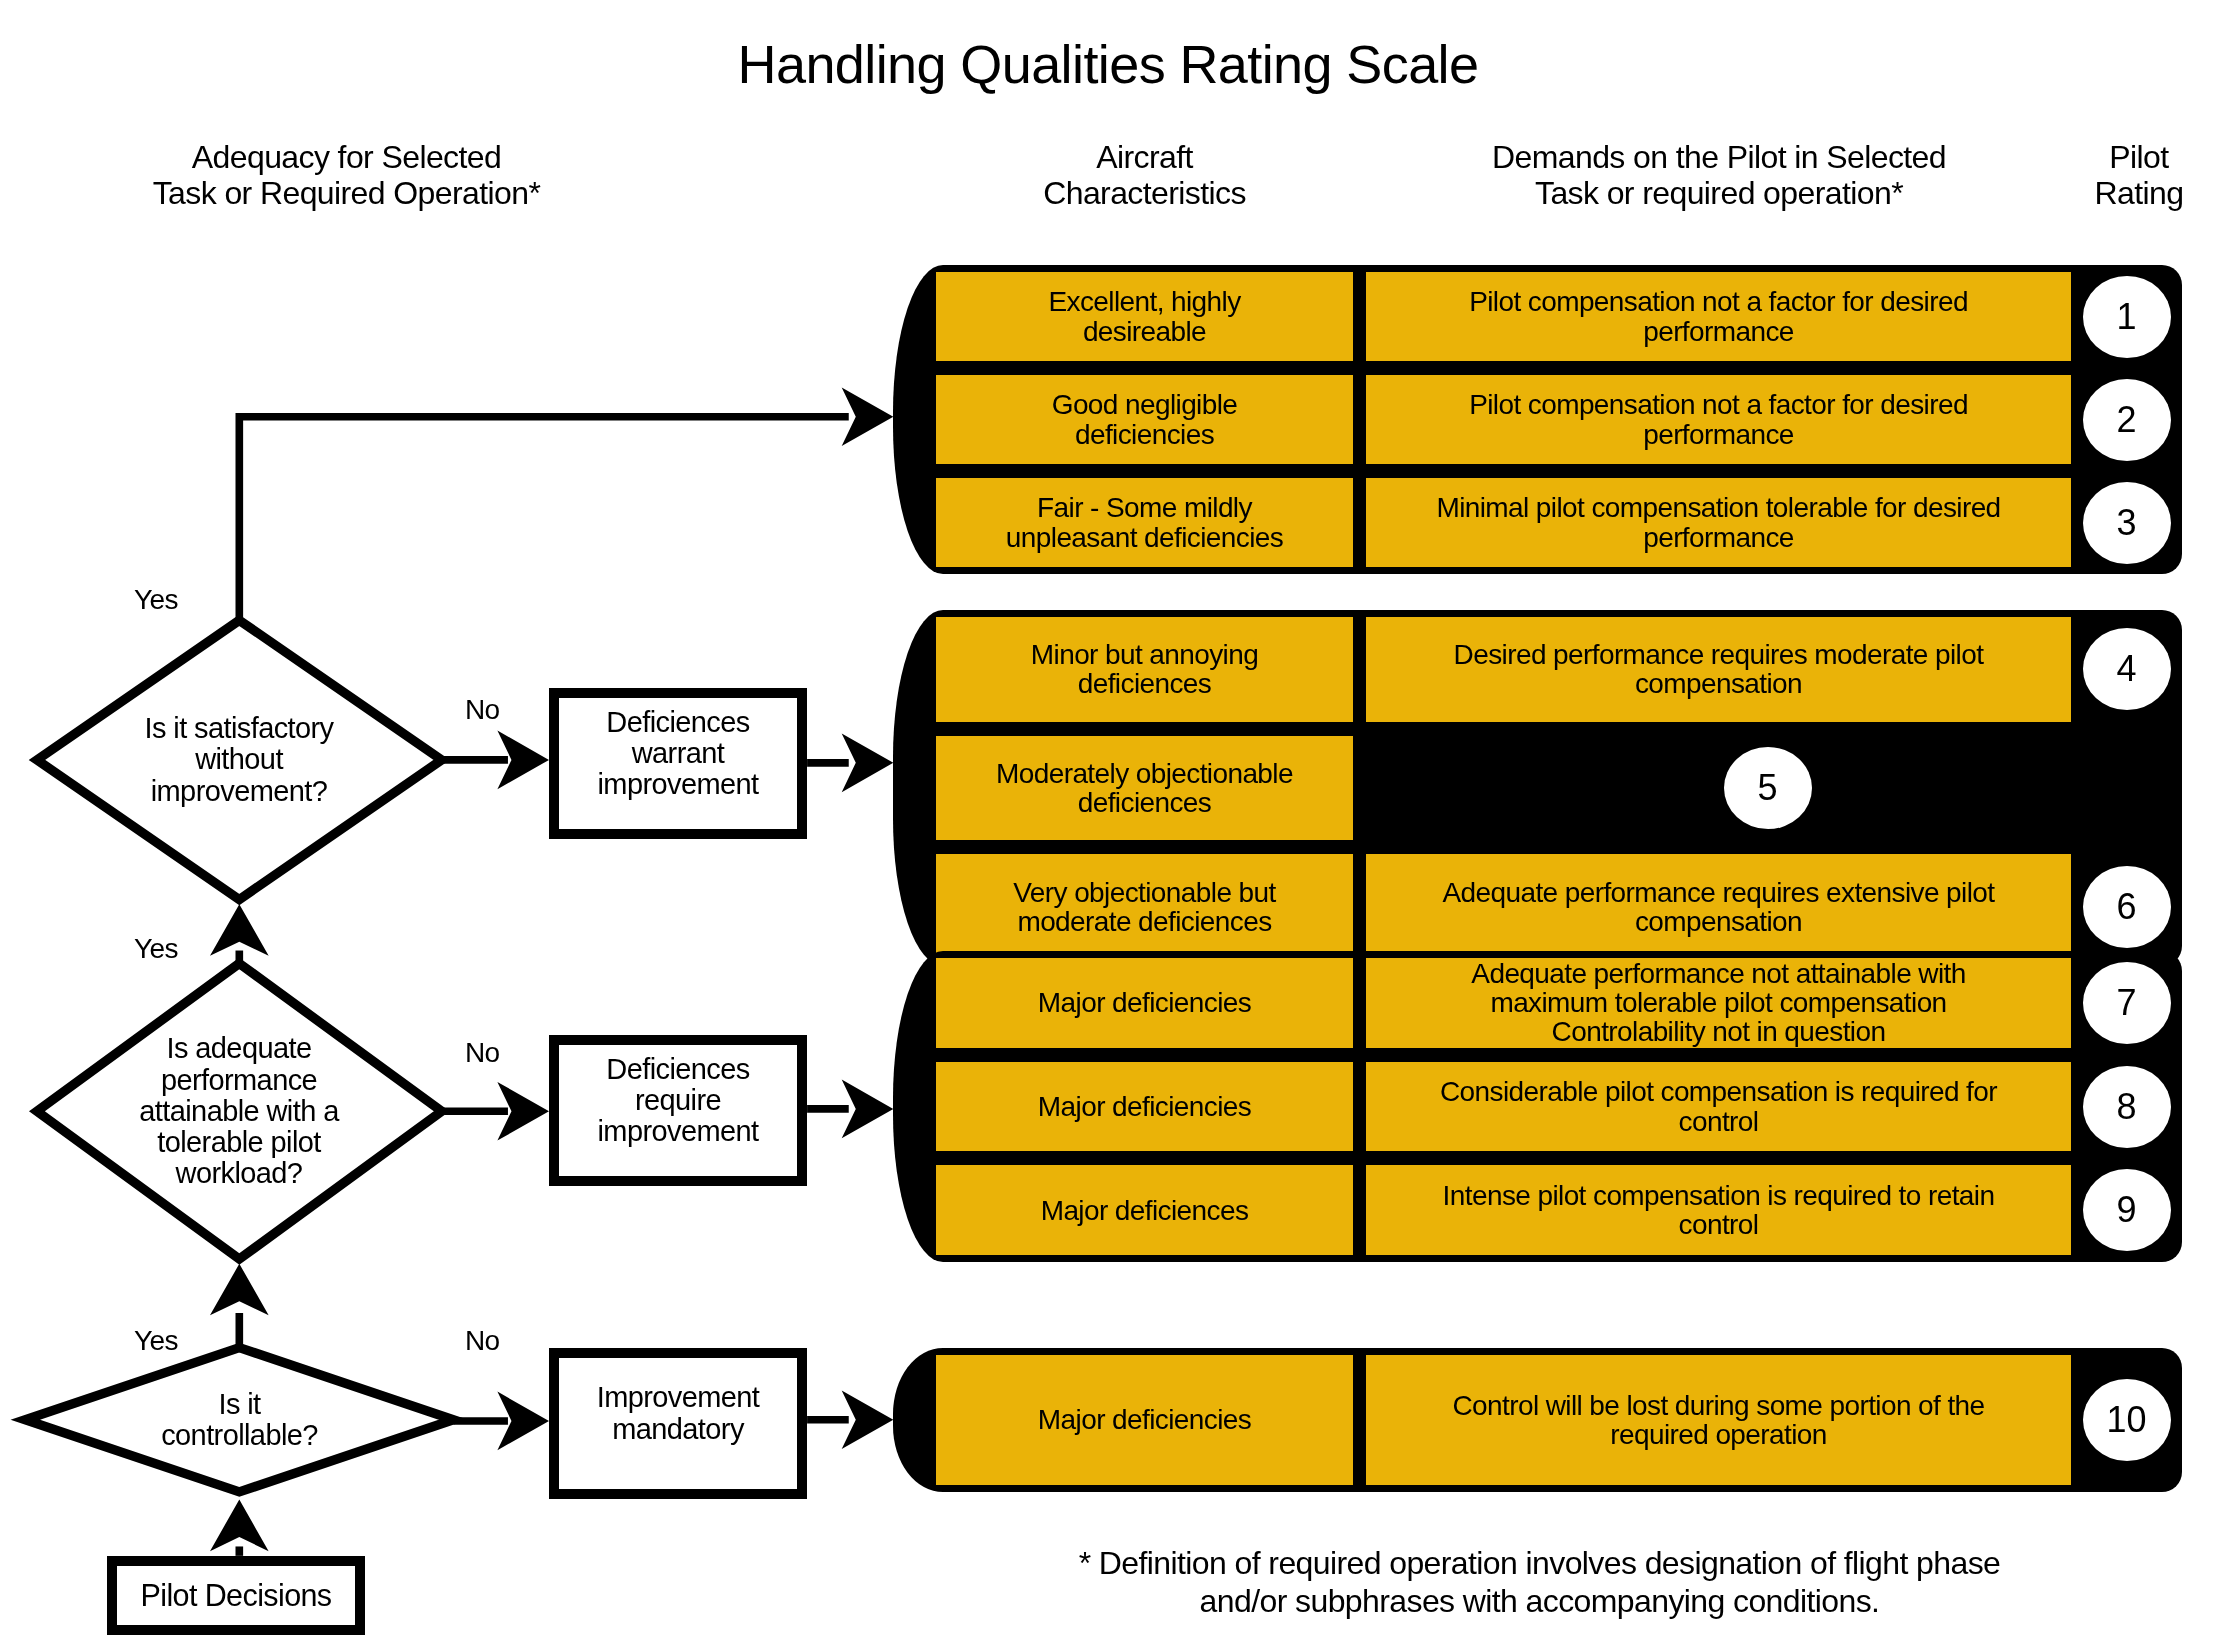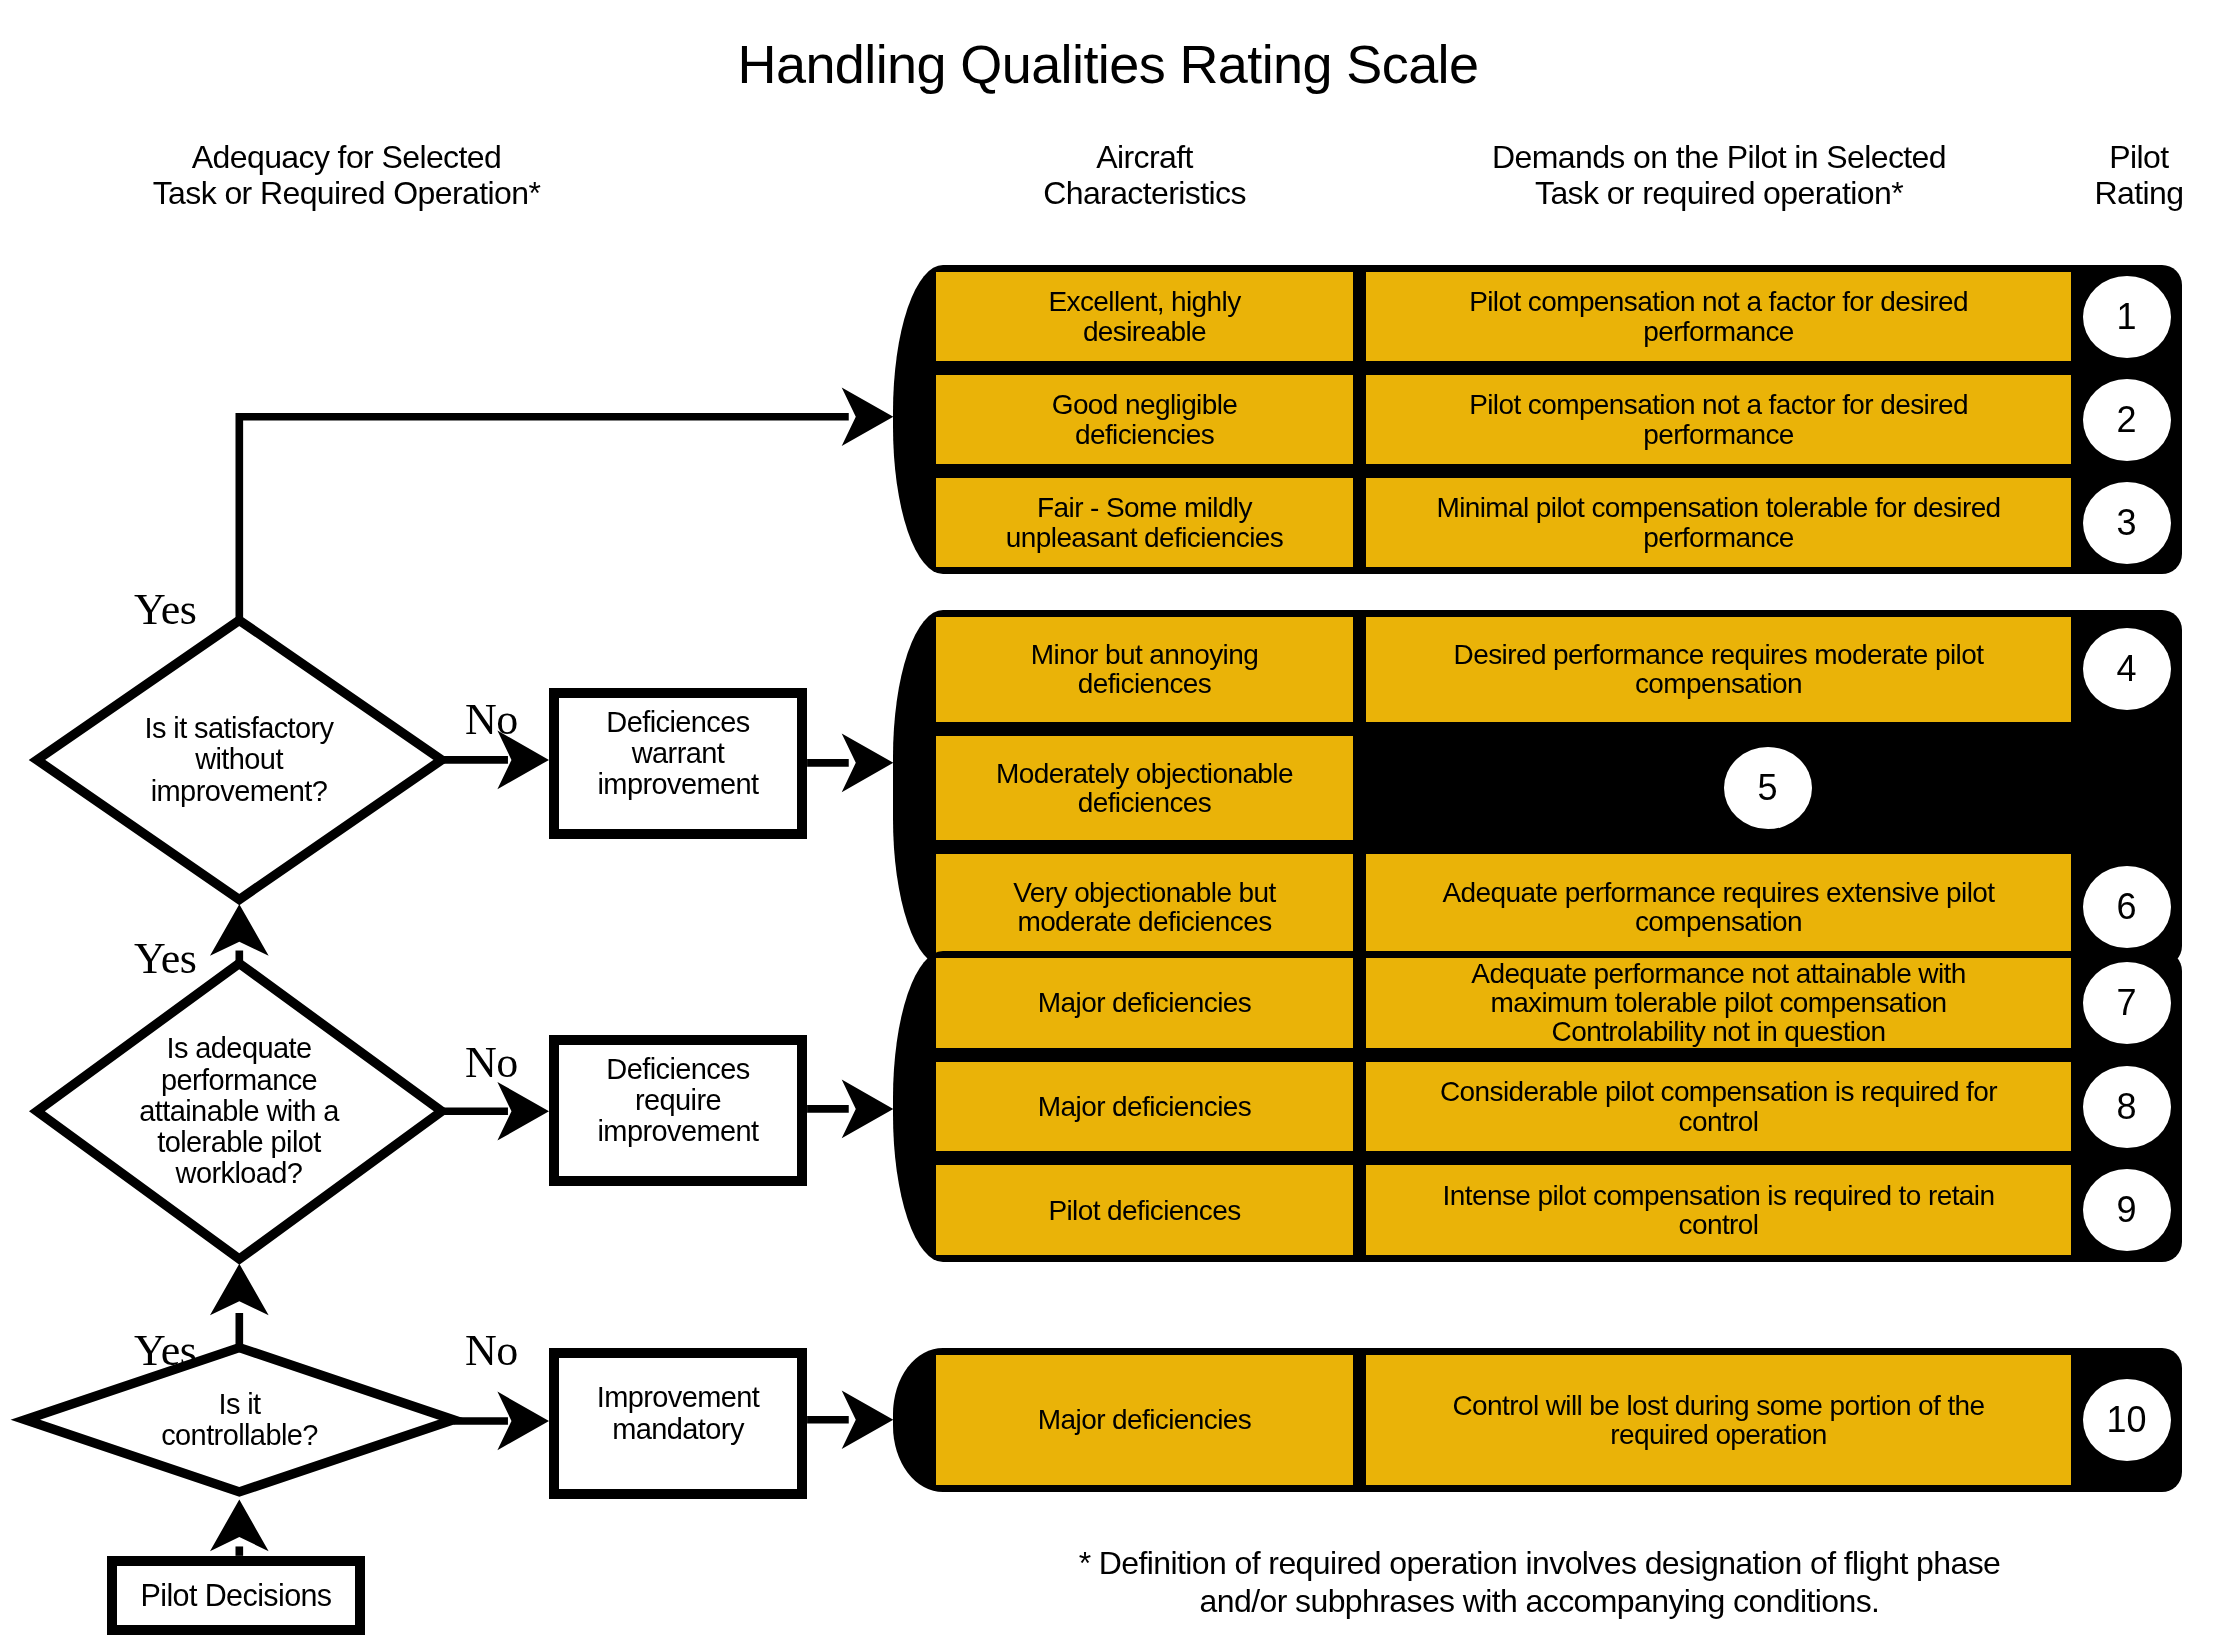--- a/index.html
+++ b/index.html
@@ -5,21 +5,21 @@
   html,body{margin:0;padding:0;background:#ffffff;}
   .canvas{position:relative;width:2216px;height:1650px;background:#ffffff;color:#000;
           font-family:"Liberation Sans","DejaVu Sans",sans-serif;letter-spacing:-0.6px;overflow:hidden;}
   .abs{position:absolute;}
   .ctr{display:flex;align-items:center;justify-content:center;text-align:center;}
   .pre{white-space:pre-line;}
   .title{top:33px;left:0;width:2216px;text-align:center;font-size:54px;}
   .hdr{top:140px;text-align:center;font-size:32px;line-height:1.12;}
   .wires{left:0;top:0;width:2216px;height:1650px;}
   .qtext{font-size:29px;line-height:1.08;}
-  .lbl{font-size:44px;font-family:Liberation Serif, serif;}
+  .lbl{font-size:28px;}
   .box{border:10.6px solid #000;box-sizing:border-box;background:#fff;font-size:29px;line-height:1.08;}
   .padb{padding-bottom:20px;}
   .group{background:#000;display:flex;flex-direction:column;box-sizing:border-box;
          padding:7px 0;row-gap:14px;left:893px;width:1289px;}
   .rad3{border-radius:50px 20px 20px 50px / 147px 20px 20px 147px;}
   .rad1{border-radius:50px 20px 20px 50px / 66px 20px 20px 66px;}
   .grow{display:flex;align-items:stretch;margin-left:43px;flex:1;min-height:0;}
   .cell{background:#eab308;display:flex;align-items:center;justify-content:center;
         text-align:center;font-size:28px;line-height:1.04;}
   .c1{width:417px;}
@@ -175,21 +175,21 @@
     </div>
     <div class="grow">
       <div class="cell c1 pre">Major deficiencies</div>
       <div class="cell c2 pre">Considerable pilot compensation is required for
 control</div>
       <div class="ratewrap">
           <div class="badge">8</div>
         </div>
     </div>
     <div class="grow">
-      <div class="cell c1 pre">Pilot deficiences</div>
+      <div class="cell c1 pre">Major deficiences</div>
       <div class="cell c2 pre">Intense pilot compensation is required to retain
 control</div>
       <div class="ratewrap">
           <div class="badge">9</div>
         </div>
     </div>
   </div>
 
   <div class="abs group rad1" style="top:1348px;height:144px;">
     <div class="grow">

